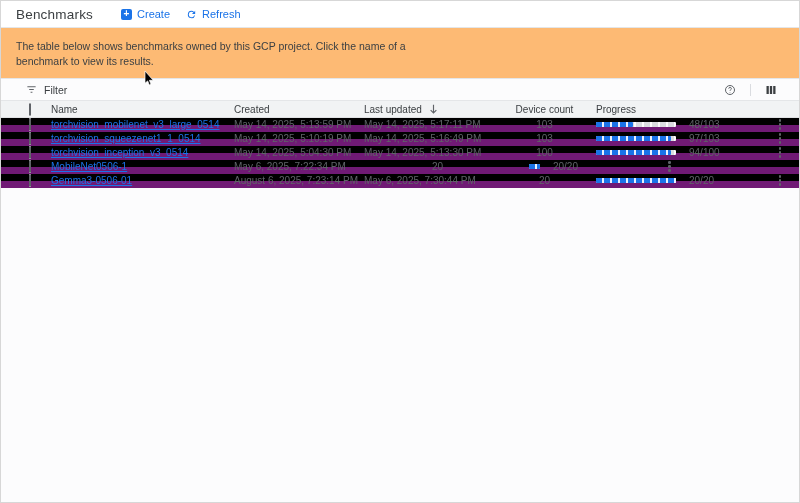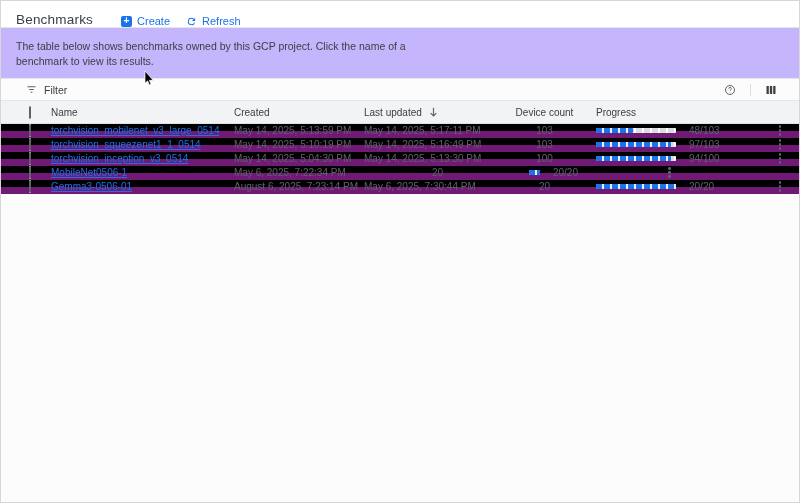--- a/index.html
+++ b/index.html
@@ -9,55 +9,55 @@
     background:#fcfcfd; color:#3c4043;
     position:relative; overflow:hidden;
   }
   .app {
     width:800px; height:503px; position:relative;
     border:1px solid #d7d7d7; background:#fcfcfd;
   }
   
   .titlebar {
     height:27px; background:#fff; border-bottom:1px solid #e4e6e8;
-    display:flex; align-items:flex-end; padding-left:15px;
+    display:flex; align-items:center; padding-left:15px;
   }
   .page-title { font-size:13.5px; font-weight:500; color:#3c4043; letter-spacing:.2px; }
   .tb-btn {
     display:flex; align-items:center; gap:5px; border:none; background:none;
     color:var(--accent,#1a73e8); font-size:11px; font-weight:500; cursor:pointer;
     font-family:inherit;
   }
   .tb-btn.create { margin-left:28px; }
   .tb-btn.refresh { margin-left:16px; }
   .plus-box {
     width:11px; height:11px; background:var(--accent,#1a73e8); border-radius:2px;
     display:flex; align-items:center; justify-content:center;
     color:#fff; font-size:10px; line-height:1; font-weight:700;
   }
   
-  .desc-wrap { padding:11px 15px 9px 15px; border-bottom:1px solid #e4e6e8; background:#c4b5fd; }
+  .desc-wrap { padding:11px 15px 9px 15px; border-bottom:1px solid #e4e6e8; background:#fdba74; }
   .desc { font-size:10.5px; line-height:15px; color:#3c4043; max-width:440px; }
   
   .filterbar {
     height:21px; display:flex; align-items:center; padding:0 22px 0 25px; background:#fcfcfd;
   }
   .filter-group { display:flex; gap:7px; cursor:pointer; }
   .filter-label { font-size:10.5px; color:#3c4043; }
   .fb-right { margin-left:auto; display:flex; align-items:center; }
   .fb-divider { width:1px; height:12px; background:#dadce0; margin:0 14px; }
   .icon-btn { background:none; border:none; cursor:pointer; display:flex; align-items:center; padding:0; }
   
   .trow {
     display:grid;
     grid-template-columns:22px 183px 130px 147px 67px 1fr 38px;
     align-items:center; padding-left:28px;
   }
   .thead {
-    height:24px; background:#f1f3f4; border-top:1px solid #e4e6e8; border-bottom:1px solid #e0e2e4;
+    height:18px; background:#f1f3f4; border-top:1px solid #e4e6e8; border-bottom:1px solid #e0e2e4;
     font-size:10px; font-weight:500; color:#3c4043;
   }
   .tbody-row { height:14px; background:#000000; border-bottom:7px solid #701a75; font-size:10px; }
   .cell-device { text-align:center; padding-right:0; color:#5f6368; }
   .thead .cell-device { color:#3c4043; }
   .cell-updated-hdr { display:flex; align-items:center; gap:7px; cursor:pointer; }
   .cell-progress { display:flex; align-items:center; padding-left:18px; gap:13px; }
   .name-link { color:var(--accent,#1a73e8); text-decoration:underline; cursor:pointer; }
   .cell-date { color:#5f6368; }
   .fraction { color:#5f6368; }

